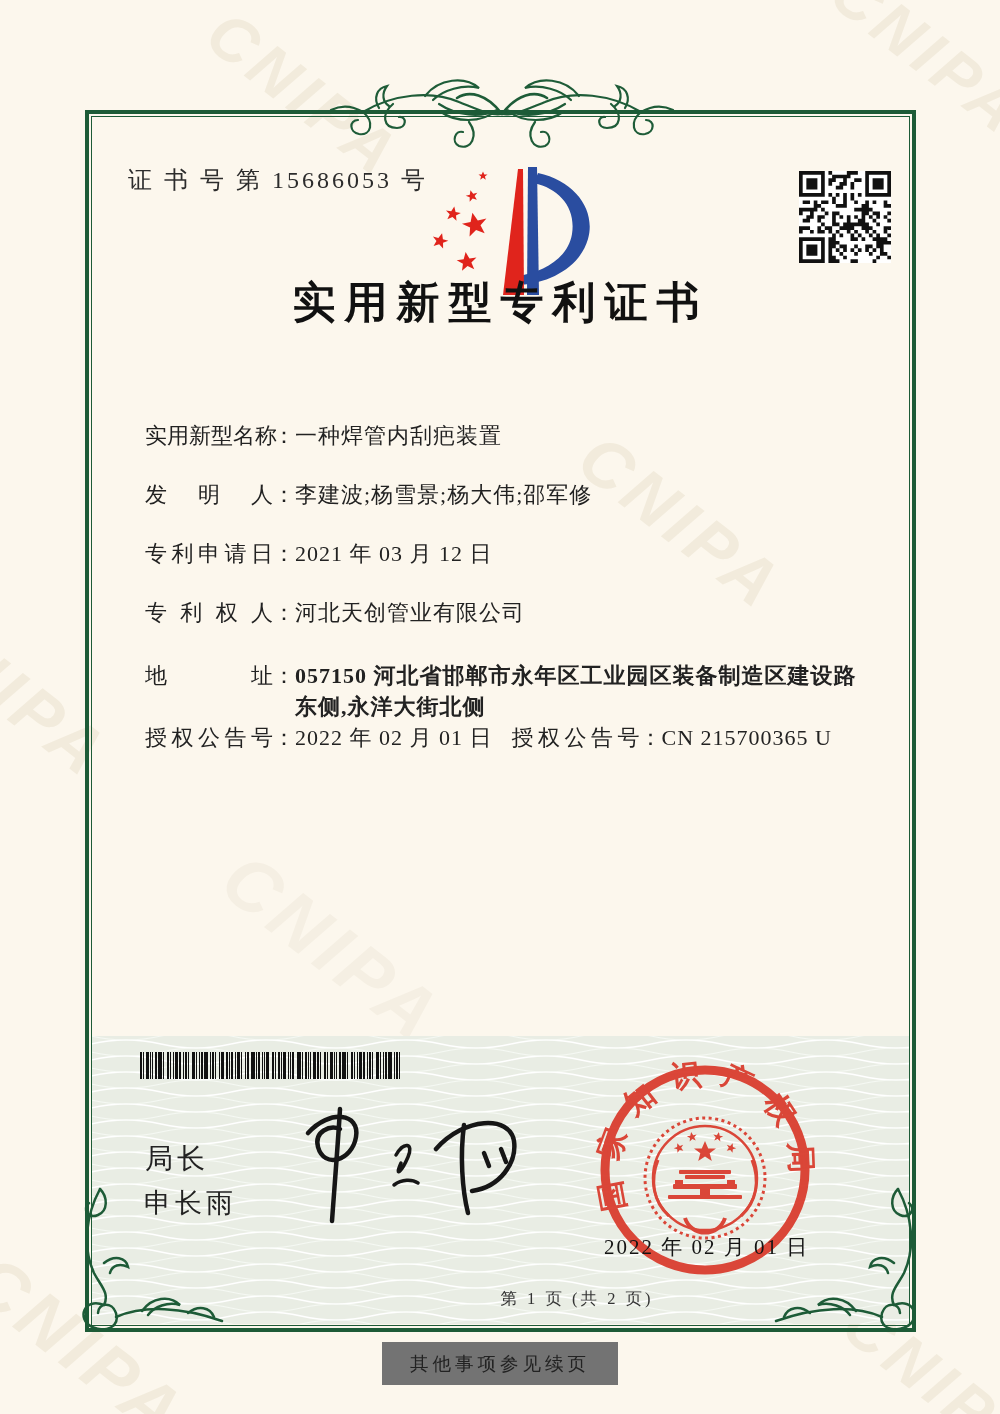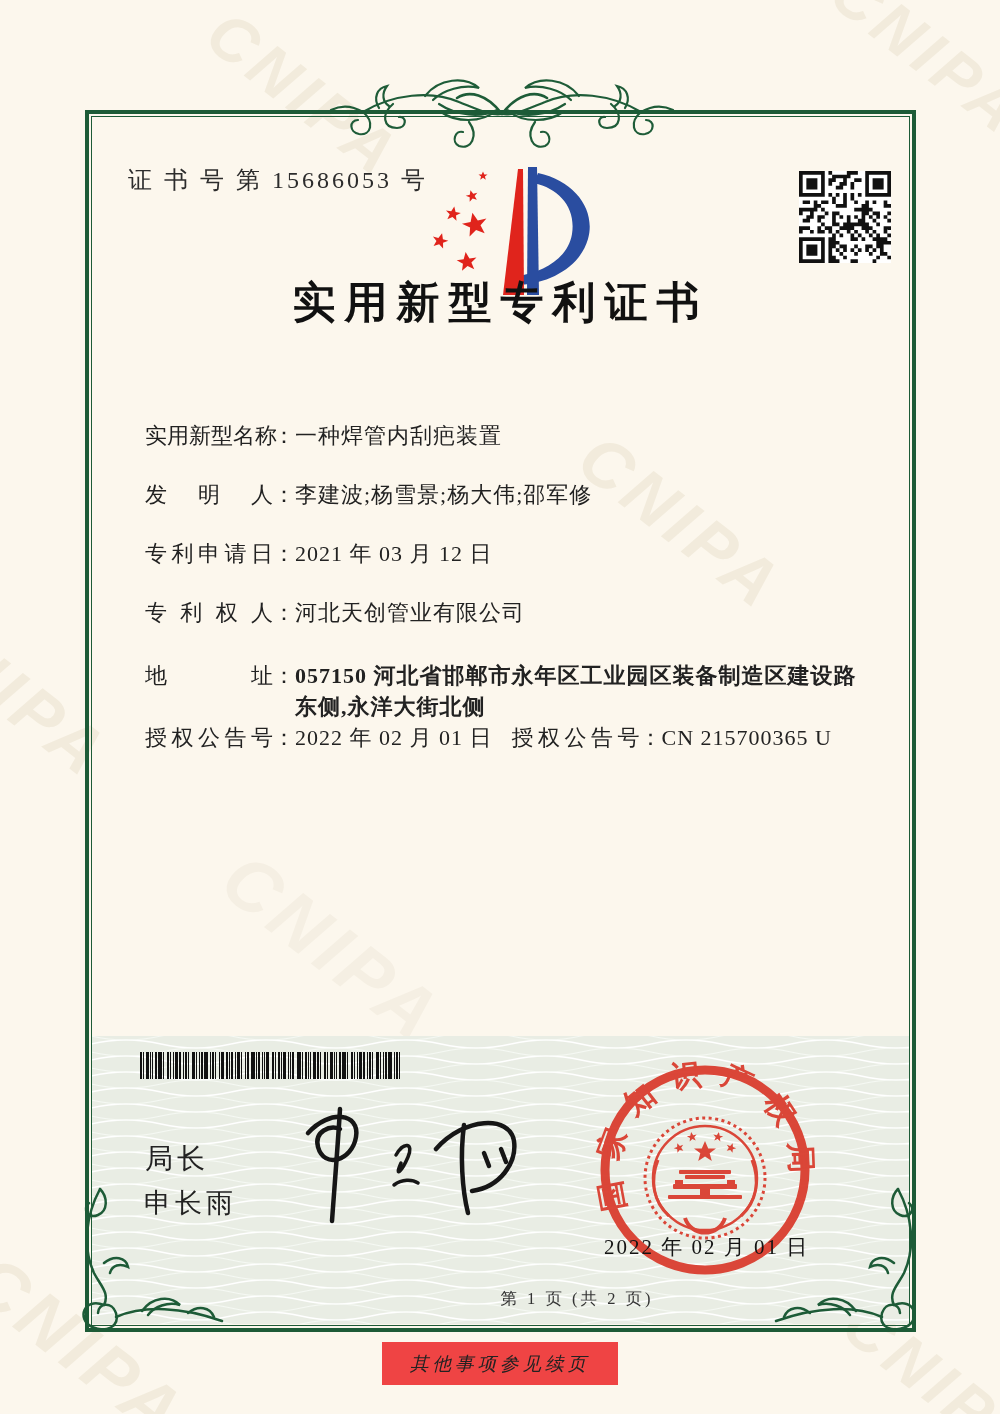--- a/index.html
+++ b/index.html
@@ -81,22 +81,22 @@
   .seal-date{
     position:absolute; z-index:5; left:604px; top:1233px;
     font-size:21px; letter-spacing:2px; color:#141414; white-space:nowrap;
   }
   .pageinfo{
     position:absolute; z-index:3; left:85px; width:984px; top:1288px;
     text-align:center; font-size:16.5px; letter-spacing:3px; color:#333;
   }
   .contbox{
     position:absolute; z-index:3; left:50%; transform:translateX(-50%);
-    top:1342px; background:#ef4444; padding:9px 28px;
-    font-size:18.5px; letter-spacing:4px; color:#222; white-space:nowrap;font-style:italic;
+    top:1342px; background:#737373; padding:9px 28px;
+    font-size:18.5px; letter-spacing:4px; color:#222; white-space:nowrap;
   }
 </style>
 </head>
 <body>
 
 <div class="page">
 
   <span class="wm wm1">CNIPA</span>
   <span class="wm wm2">CNIPA</span>
   <span class="wm wm3">CNIPA</span>

